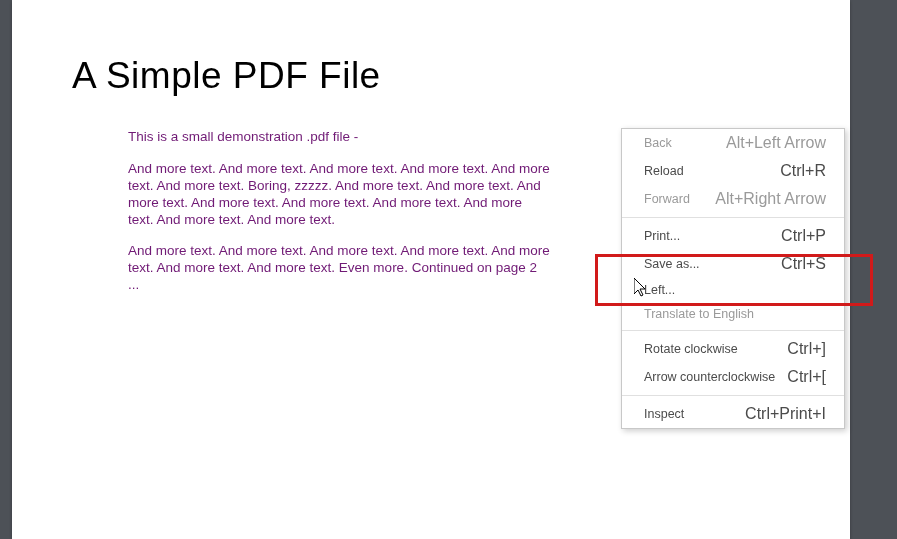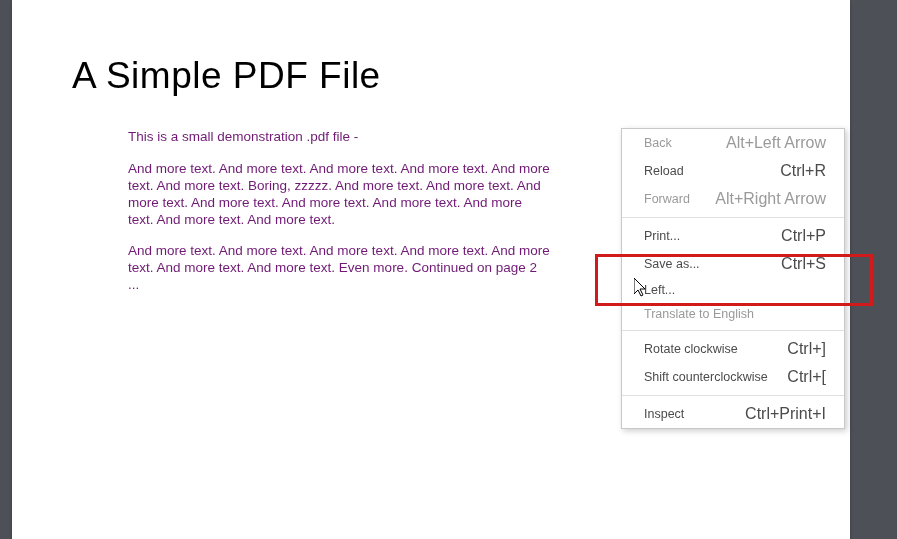--- a/index.html
+++ b/index.html
@@ -136,21 +136,21 @@
   <div class="menu-item disabled">
     <span>Translate to English</span>
     <span class="menu-shortcut"></span>
   </div>
   <div class="menu-separator"></div>
   <div class="menu-item">
     <span>Rotate clockwise</span>
     <span class="menu-shortcut">Ctrl+]</span>
   </div>
   <div class="menu-item">
-    <span>Shift counterclockwise</span>
+    <span>Arrow counterclockwise</span>
     <span class="menu-shortcut">Ctrl+[</span>
   </div>
   <div class="menu-separator"></div>
   <div class="menu-item">
     <span>Inspect</span>
     <span class="menu-shortcut">Ctrl+Print+I</span>
   </div>
 </div>
 
 <div class="highlight-box"></div>

